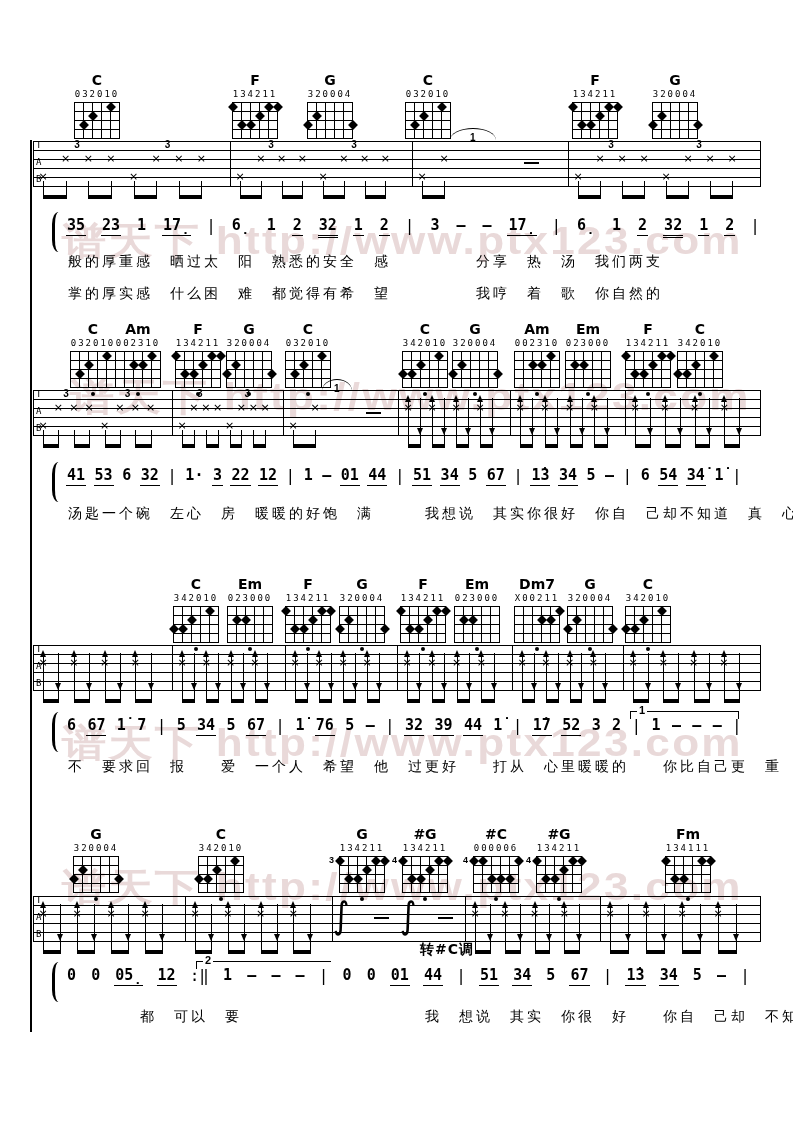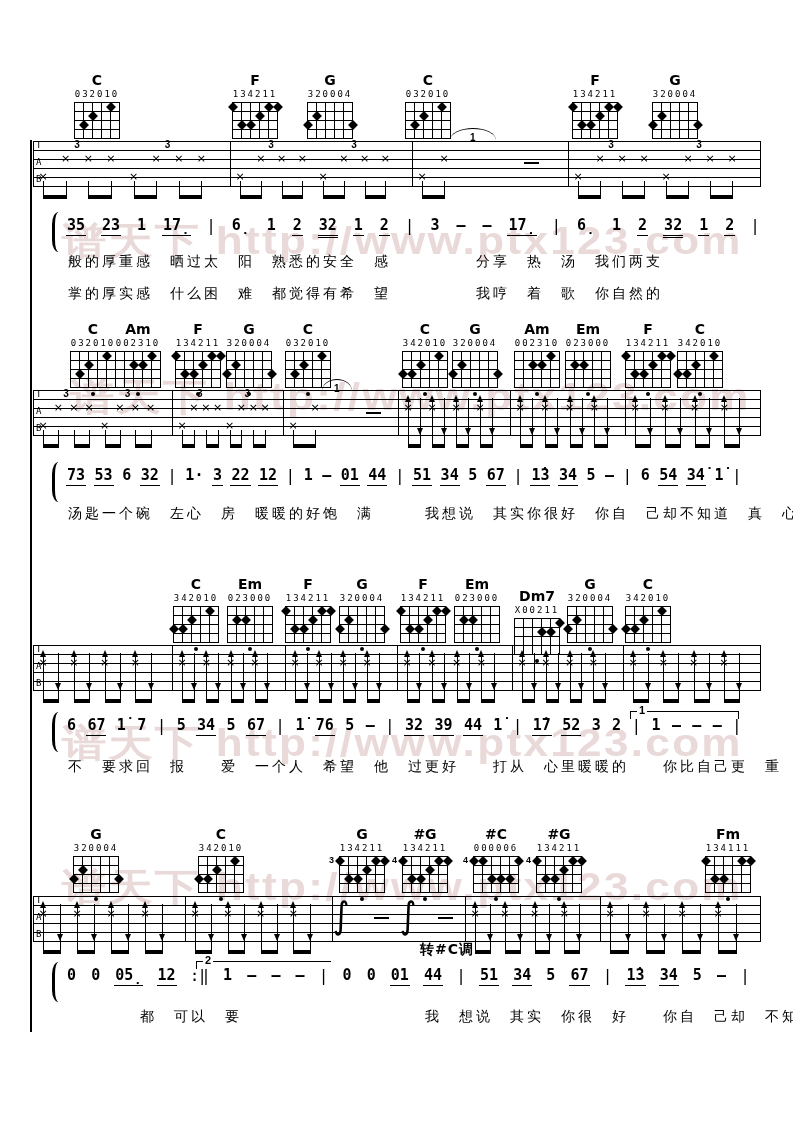--- a/index.html
+++ b/index.html
@@ -517,21 +517,21 @@
     <div class="xm" style="left: 724.25px; top: 403px;">×</div>
     <div class="stem" style="left: 724.25px; top: 430px; height: 18px;"></div>
     <div class="beam" style="left: 724.25px; top: 444px; width: 15.875px;"></div>
     <div class="stem" style="left: 739.125px; top: 398px; height: 34px;"></div>
     <div class="ah ahd" style="left: 739.125px; top: 428px;"></div>
     <div class="stem" style="left: 739.125px; top: 430px; height: 18px;"></div>
     <div class="tie" style="left: 322px; top: 379px; width: 30px;"></div>
     <div class="tielab" style="left: 334px; top: 383px;">1</div>
     <div class="dash" style="left: 366px; top: 412px;"></div>
     <div class="jrow" style="left: 66px; top: 466px; width: 676px;">
-      <span class="jt u1">73</span>
+      <span class="jt u1">41</span>
       <span class="jt u1">53</span>
       <span class="jt">6</span>
       <span class="jt u1">32</span>
       <span class="jt jb">|</span>
       <span class="jt">1·</span>
       <span class="jt u1">3</span>
       <span class="jt u1">22</span>
       <span class="jt u1">12</span>
       <span class="jt jb">|</span>
       <span class="jt">1</span>
@@ -613,21 +613,21 @@
     </div>
     <div class="chord" style="left: 449px; top: 577px;">
       <div class="cname">Em</div>
       <div class="cfing">023000</div>
       <div class="cgrid">
         <div class="cdotm" style="left: 9.5px; top: 14px;"></div>
         <div class="cdotm" style="left: 18.5px; top: 14px;"></div>
       </div>
       <div class="cbdot"></div>
     </div>
-    <div class="chord" style="left: 509px; top: 589px;">
+    <div class="chord" style="left: 509px; top: 577px;">
       <div class="cname">Dm7</div>
       <div class="cfing">X00211</div>
       <div class="cgrid">
         <div class="cdotm" style="left: 45.5px; top: 5px;"></div>
         <div class="cdotm" style="left: 27.5px; top: 14px;"></div>
         <div class="cdotm" style="left: 36.5px; top: 14px;"></div>
       </div>
       <div class="cbdot"></div>
     </div>
     <div class="chord" style="left: 562px; top: 577px;">
@@ -957,21 +957,21 @@
         <div class="cdotm" style="left: 0.5px; top: 5px;"></div>
         <div class="cdotm" style="left: 36.5px; top: 5px;"></div>
         <div class="cdotm" style="left: 45.5px; top: 5px;"></div>
         <div class="cdotm" style="left: 27.5px; top: 14px;"></div>
         <div class="cdotm" style="left: 9.5px; top: 23px;"></div>
         <div class="cdotm" style="left: 18.5px; top: 23px;"></div>
         <div class="cfret">4</div>
       </div>
       <div class="cbdot"></div>
     </div>
-    <div class="chord" style="left: 700px; top: 827px;">
+    <div class="chord" style="left: 660px; top: 827px;">
       <div class="cname">Fm</div>
       <div class="cfing">134111</div>
       <div class="cgrid">
         <div class="cdotm" style="left: 0.5px; top: 5px;"></div>
         <div class="cdotm" style="left: 36.5px; top: 5px;"></div>
         <div class="cdotm" style="left: 45.5px; top: 5px;"></div>
         <div class="cdotm" style="left: 9.5px; top: 23px;"></div>
         <div class="cdotm" style="left: 18.5px; top: 23px;"></div>
       </div>
       <div class="cbdot"></div>

